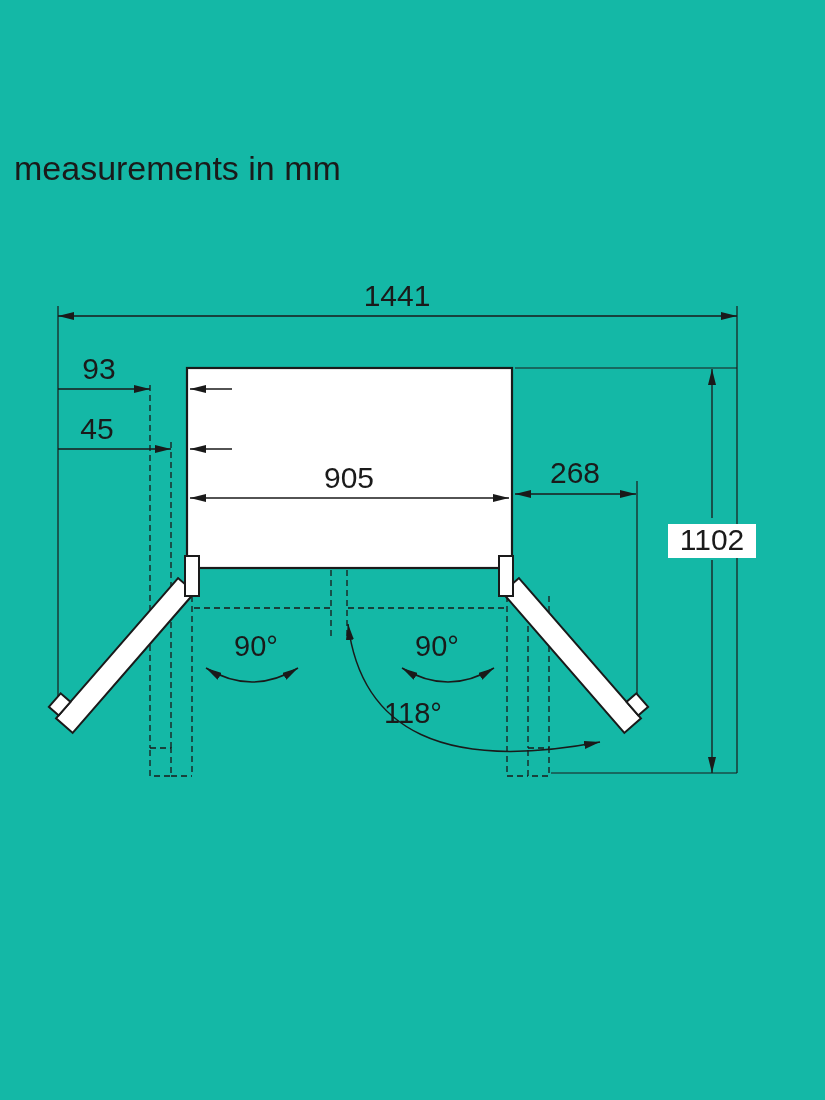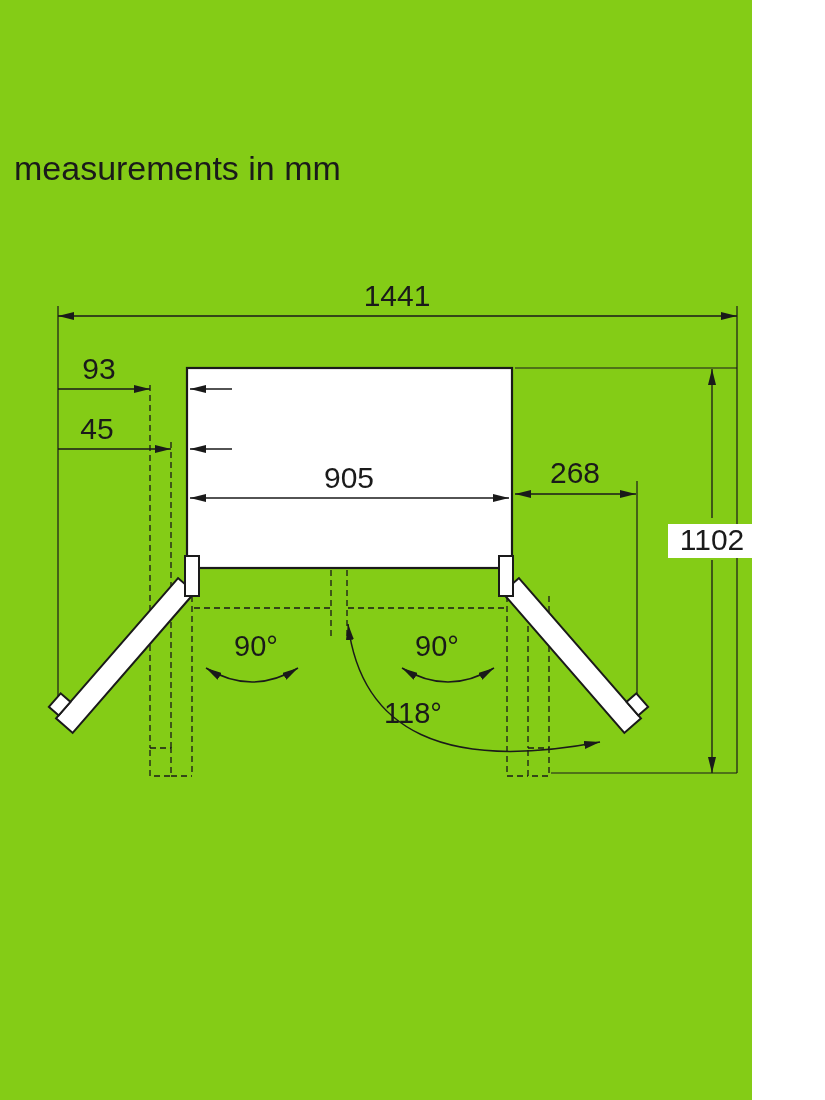--- a/index.html
+++ b/index.html
@@ -5,23 +5,23 @@
   html, body {
     margin: 0;
     padding: 0;
     background: #ffffff;
     width: 825px;
     height: 1100px;
     font-family: "Liberation Sans", sans-serif;
   }
   .stage {
     position: relative;
-    width: 752px;
+    width: 825px;
     height: 1100px;
-    background: #84cc16;
+    background: #14b8a6;
     overflow: hidden;
   }
   svg text {
     font-family: "Liberation Sans", sans-serif;
     fill: #1a1a1a;
   }
   .title-text { font-size: 34px; }
   .dim-text   { font-size: 30px; }
   .ang-text   { font-size: 29px; }
   .ext   { stroke: #1a1a1a; stroke-width: 1.2; fill: none; }

